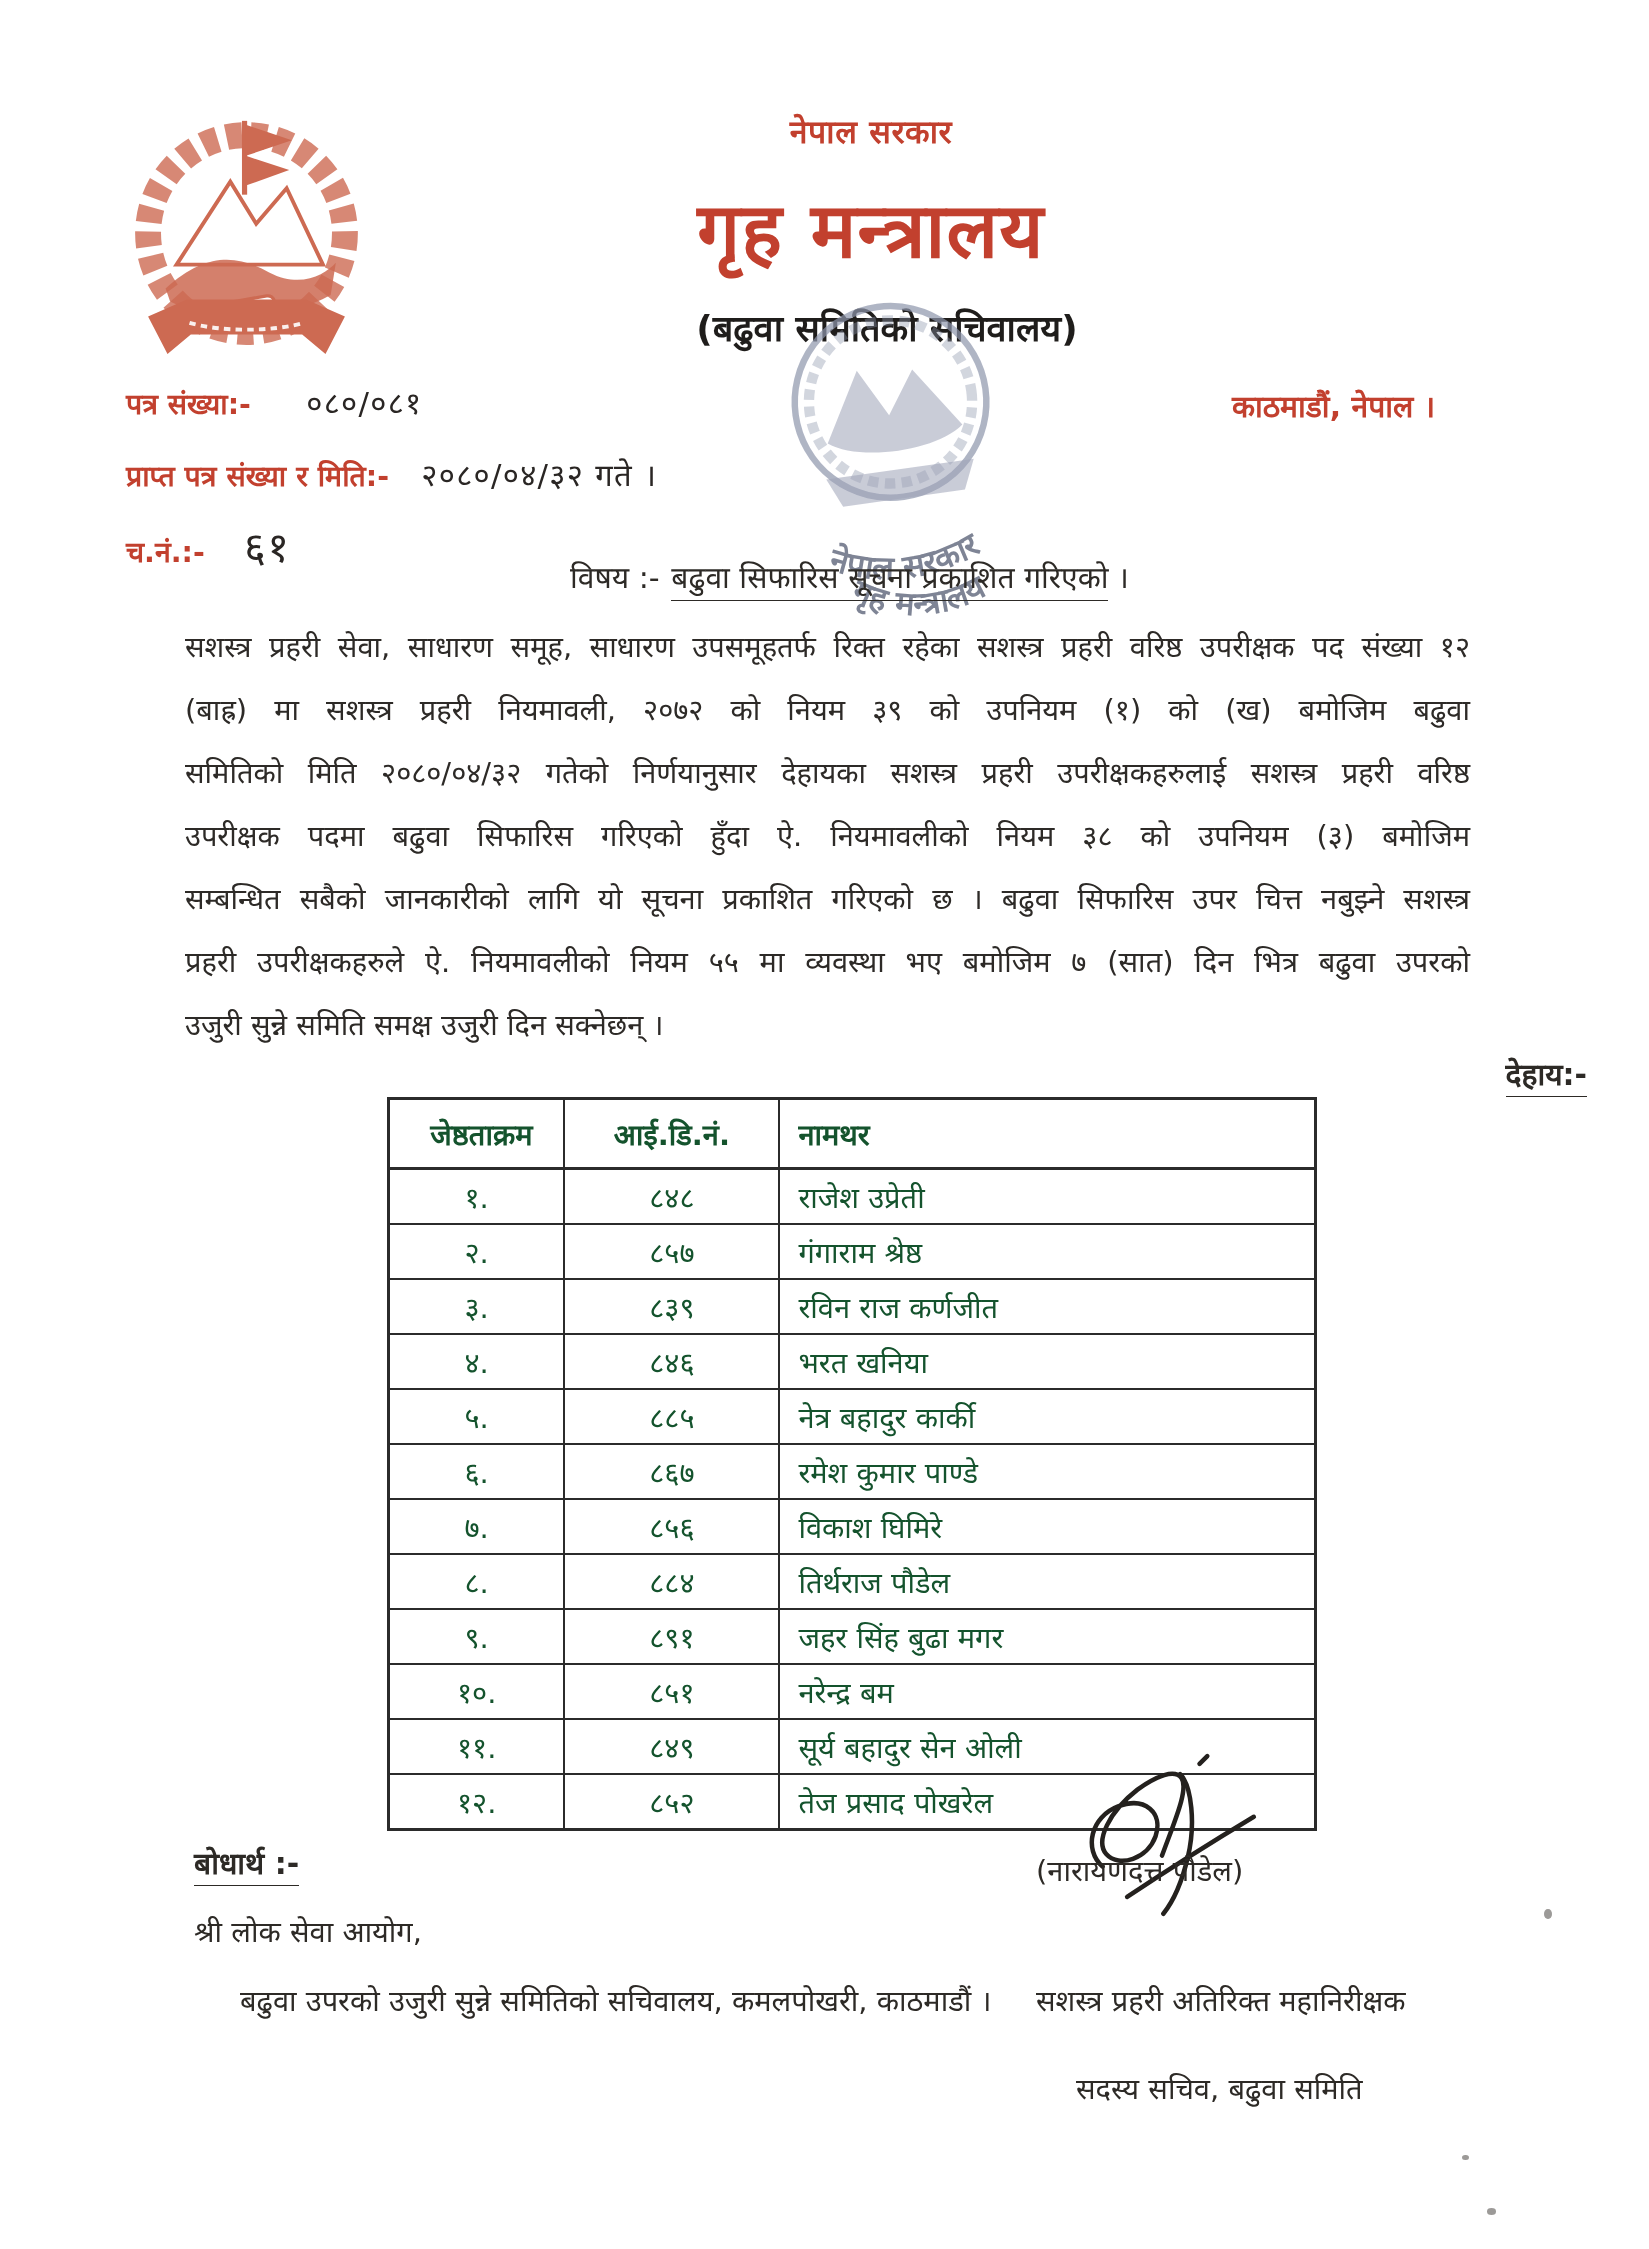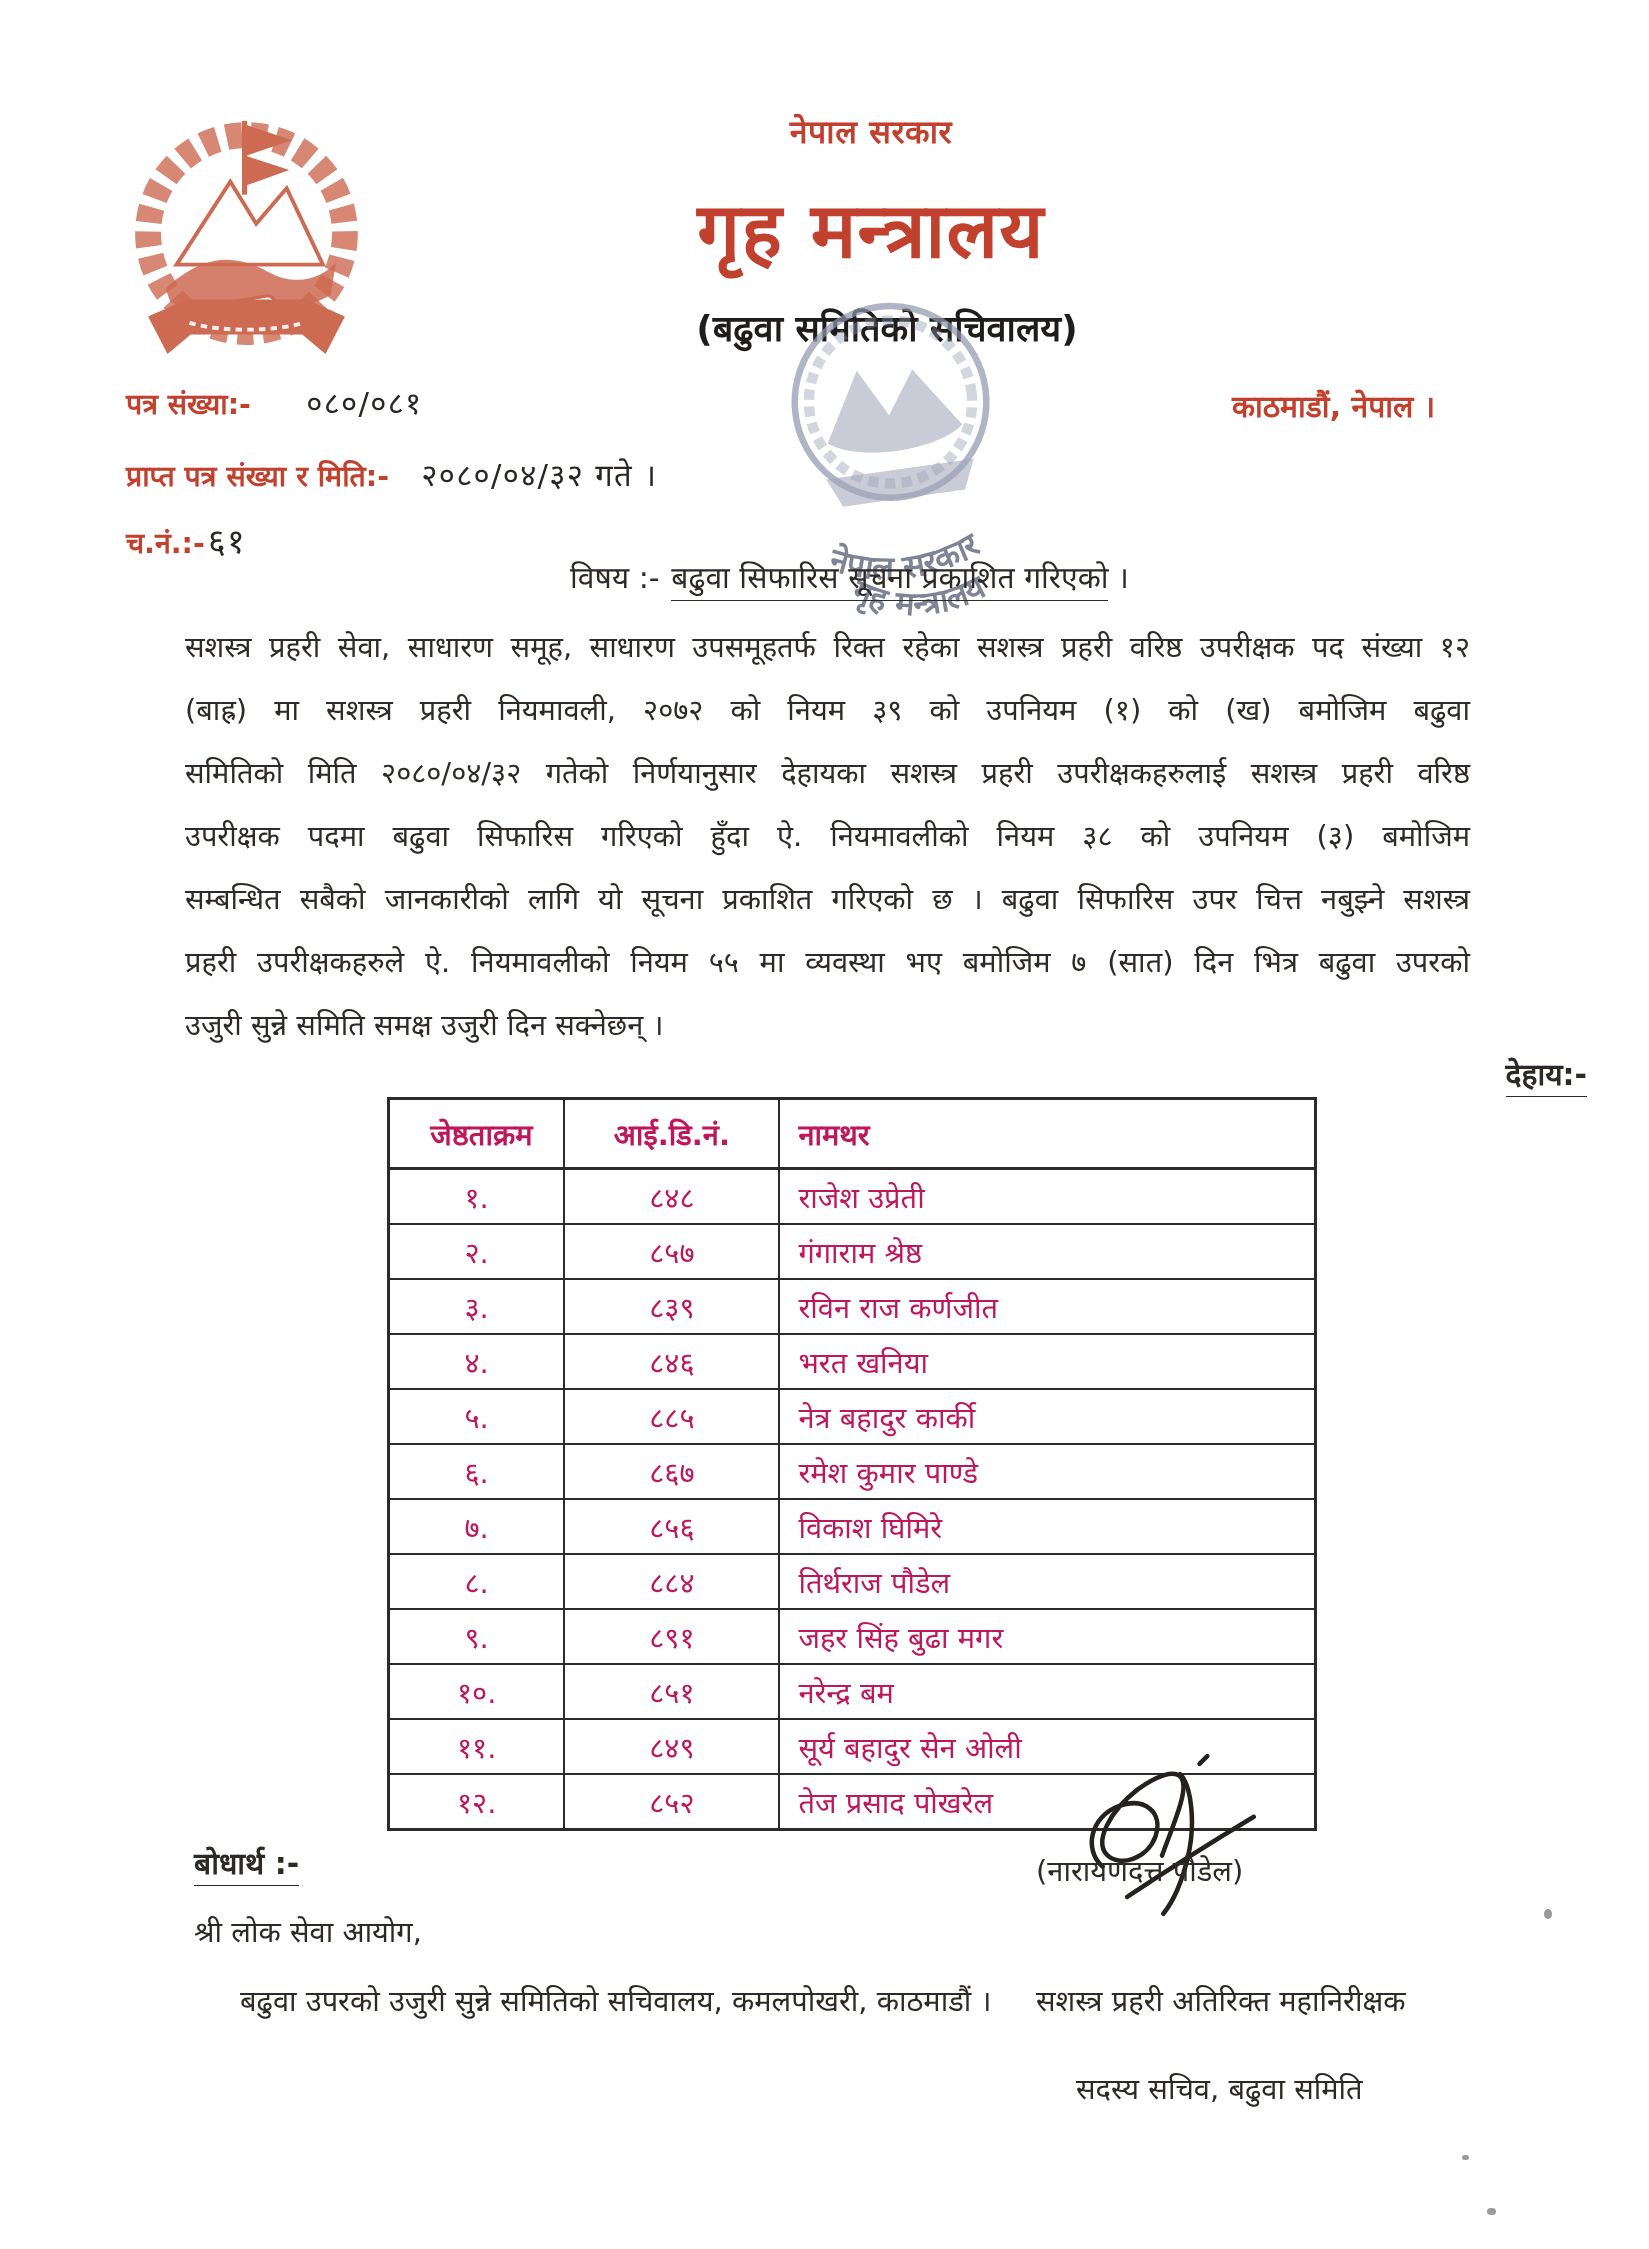--- a/index.html
+++ b/index.html
@@ -31,41 +31,41 @@
   .st-ring2{stroke:var(--stamp-gray); stroke-width:16; fill:none; stroke-dasharray:16 10; opacity:.45;}
   .st-fill{fill:var(--stamp-gray); opacity:.55;}
   .st-text{font-size:50px; font-weight:700; fill:var(--stamp-dark); opacity:.9;}
 
   
   .ref-row{position:absolute; left:126px; white-space:nowrap;}
   .lbl{color:var(--red); font-weight:700; font-size:28.5px;}
   .val{color:#2a2624; font-size:31px; letter-spacing:1.3px;}
   .r1{top:381px;} .r1 .val{margin-left:52px;}
   .r2{top:453px;} .r2 .val{margin-left:29px;}
-  .r3{top:517px;} .r3 .val{font-size:34px;}
+  .r3{top:517px;} .r3 .val{margin-left:36px; font-size:42px;}
 
   .address{position:absolute; left:1165px; top:374px; width:337px; text-align:center;
     color:var(--red); font-weight:700; font-size:30px; line-height:66px;}
 
   
   .subject{position:absolute; left:570px; top:556px; font-size:30px; font-weight:500; white-space:nowrap;}
   .subject .u{border-bottom:1.9px solid var(--ink); padding-bottom:5.2px; margin-left:11.7px;}
   .subject .term{margin-left:9px;}
 
   
   .para{position:absolute; left:185px; top:616px; width:1285px; font-size:29px; color:#2d2a27;}
   .pl{height:63px; line-height:63px; text-align:justify; text-align-last:justify; white-space:normal;}
   .pl-last{text-align-last:left;}
 
   
   .dehaya{position:absolute; left:91px; top:1053px; width:1496px; text-align:right;
     font-size:30px; font-weight:700;}
   .dehaya .u2{border-bottom:1.9px solid var(--ink); padding-bottom:3.9px;}
   .ptable{position:absolute; left:387px; top:1097px; width:905px; border-collapse:collapse;
-    font-size:29px; color:#be185d; table-layout:fixed;}
+    font-size:29px; color:#14532d; table-layout:fixed;}
   .ptable, .ptable th, .ptable td{border:2.6px solid var(--border);}
   .ptable{border-width:3.9px;}
   .ptable th{height:65px; font-weight:700; border-bottom-width:3.9px;}
   .ptable td{height:51px; font-weight:500;}
   .ptable .c0{width:162px; text-align:center;}
   .ptable .c1{width:211px; text-align:center;}
   .ptable .c2{width:515px; text-align:left; padding-left:18px;}
   th.c0{text-align:left; padding-left:10.4px;}
 
   

